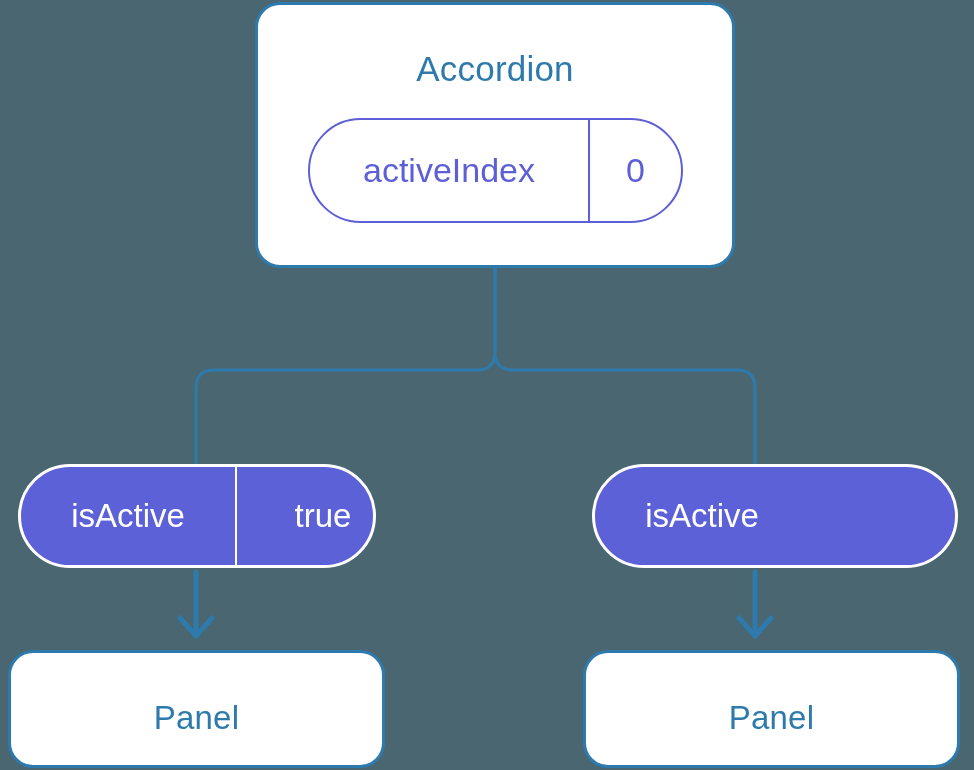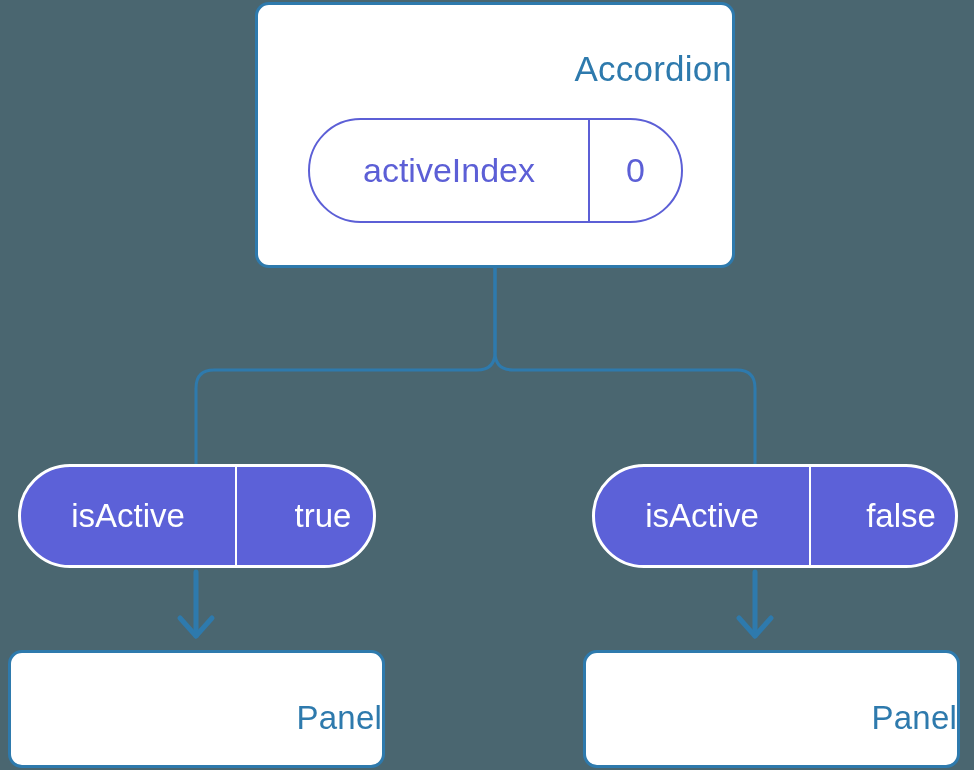--- a/index.html
+++ b/index.html
@@ -27,25 +27,25 @@
     width: 974px;
     height: 770px;
     pointer-events: none;
   }
 
   
   .card {
     position: absolute;
     background: #ffffff;
     border: 3px solid #2e7aad;
-    border-radius: 14px;
+    border-radius: 25px;
     box-sizing: border-box;
     display: flex;
     flex-direction: column;
-    align-items: flex-end;
+    align-items: center;
   }
   #accordion-card {
     left: 255px;
     top: 2px;
     width: 480px;
     height: 266px;
     justify-content: flex-start;
   }
   .card-title {
     color: #2e7aad;
@@ -180,21 +180,20 @@
     <div class="seg value">0</div>
   </div>
 
   <div class="pill filled" id="is-active-pill-left">
     <div class="seg key">isActive</div>
     <div class="seg value">true</div>
   </div>
 
   <div class="pill filled" id="is-active-pill-right">
     <div class="seg key">isActive</div>
-    <div class="seg value">false</div>
   </div>
 
   <div class="card" id="panel-card-left">
     <div class="card-title">Panel</div>
   </div>
 
   <div class="card" id="panel-card-right">
     <div class="card-title">Panel</div>
   </div>
 

